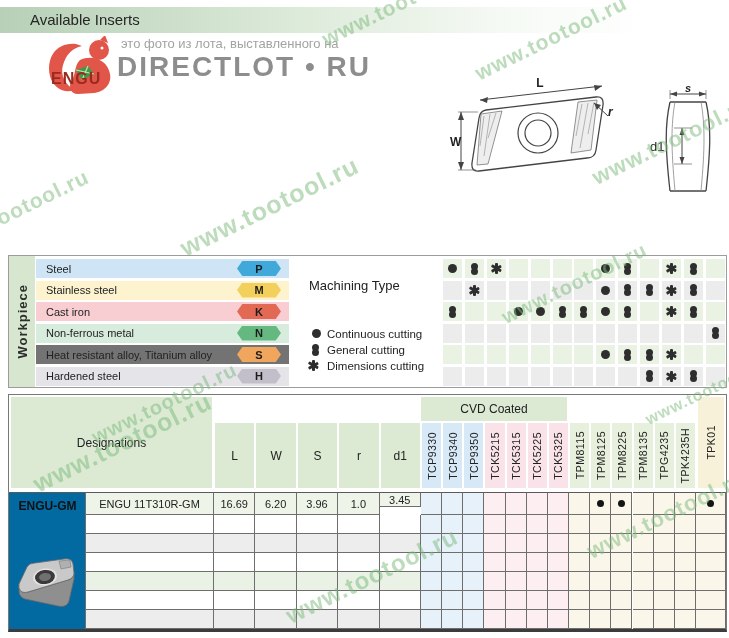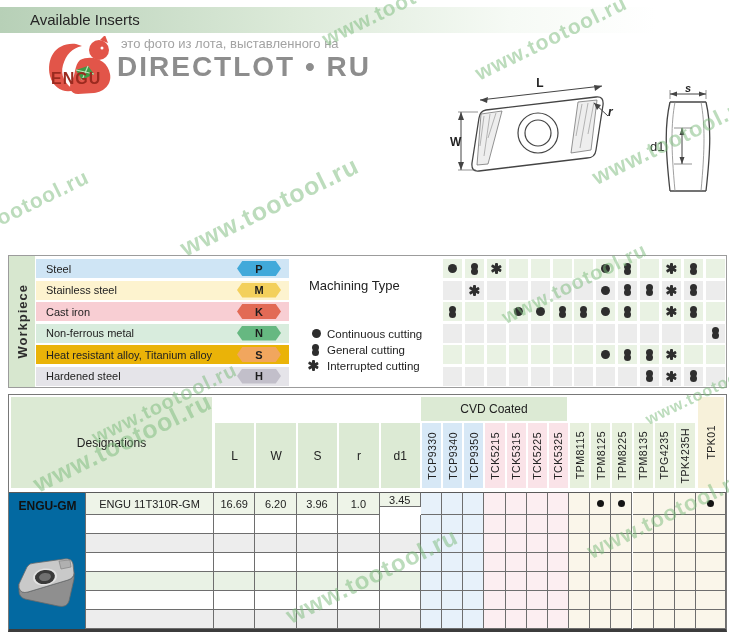--- a/index.html
+++ b/index.html
@@ -150,21 +150,21 @@
           <span class="badge" style="background: rgb(243, 208, 92);">M</span>
         </div>
         <div class="wp-band" style="top: 46px; height: 19px; background: rgb(248, 206, 211);">
           <span class="wp-name">Cast iron</span>
           <span class="badge" style="background: rgb(226, 106, 85);">K</span>
         </div>
         <div class="wp-band" style="top: 67.5px; height: 19px; background: rgb(216, 236, 221);">
           <span class="wp-name">Non-ferrous metal</span>
           <span class="badge" style="background: rgb(102, 184, 129);">N</span>
         </div>
-        <div class="wp-band" style="top: 89px; height: 19px; background: #eab308;">
+        <div class="wp-band" style="top: 89px; height: 19px; background: #737373;">
           <span class="wp-name">Heat resistant alloy, Titanium alloy</span>
           <span class="badge" style="background: rgb(241, 166, 94);">S</span>
         </div>
         <div class="wp-band" style="top: 110.5px; height: 19px; background: rgb(229, 228, 233);">
           <span class="wp-name">Hardened steel</span>
           <span class="badge" style="background: rgb(194, 191, 202);">H</span>
         </div>
       </div>
     <div class="mt-label">Machining Type</div>
     <div class="legend" id="legend">
@@ -177,21 +177,21 @@
         <div class="leg-row">
           <span class="symwrap">
             <span class="sym sym-g"></span>
           </span>
           <span class="leg-label">General cutting</span>
         </div>
         <div class="leg-row">
           <span class="symwrap">
             <span class="sym sym-i"></span>
           </span>
-          <span class="leg-label">Interrupted cutting</span>
+          <span class="leg-label">Dimensions cutting</span>
         </div>
       </div>
     <div id="matrix">
         <div class="m-cell" style="left: 434px; top: 3px; width: 19px; height: 19px; background: rgb(233, 242, 227);">
           <span class="sym sym-c"></span>
         </div>
         <div class="m-cell" style="left: 455.9px; top: 3px; width: 19px; height: 19px; background: rgb(233, 242, 227);">
           <span class="sym sym-g"></span>
         </div>
         <div class="m-cell" style="left: 477.8px; top: 3px; width: 19px; height: 19px; background: rgb(233, 242, 227);">

